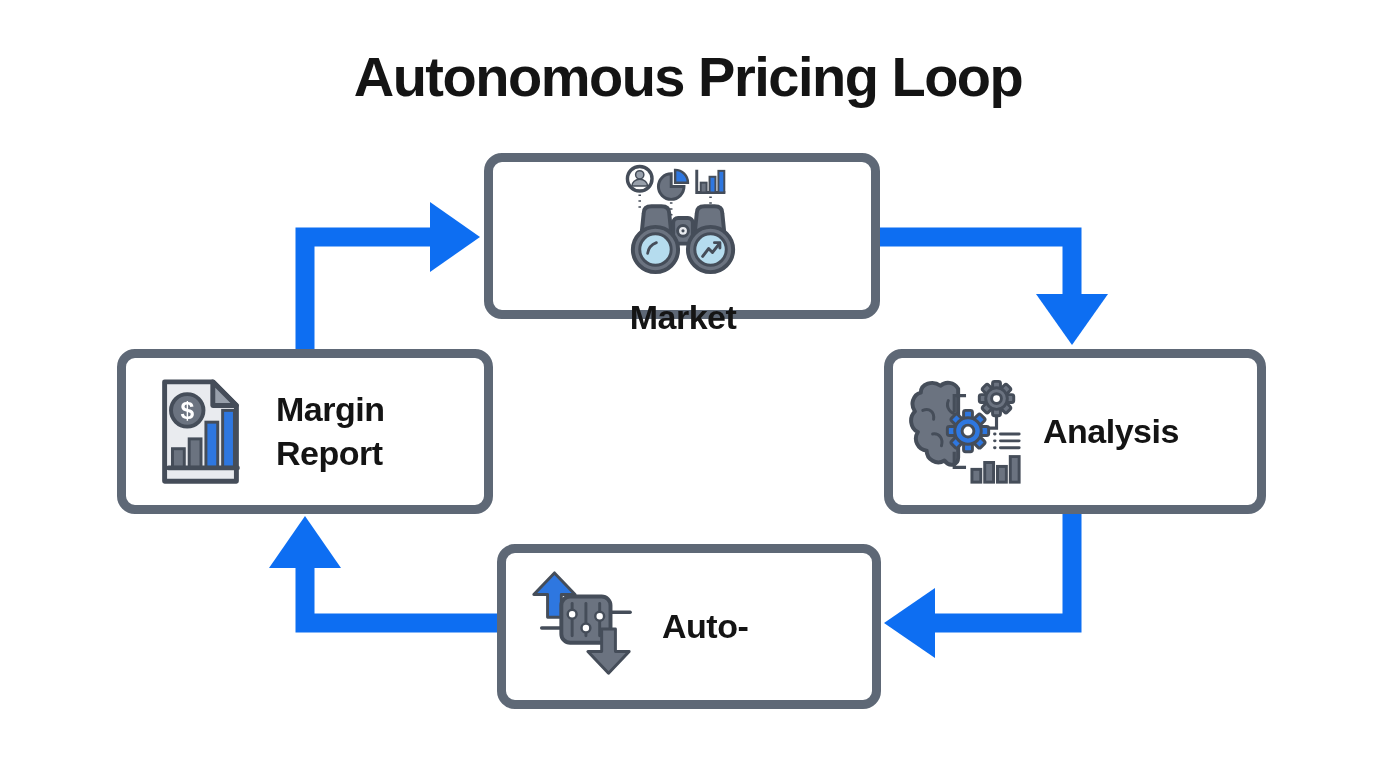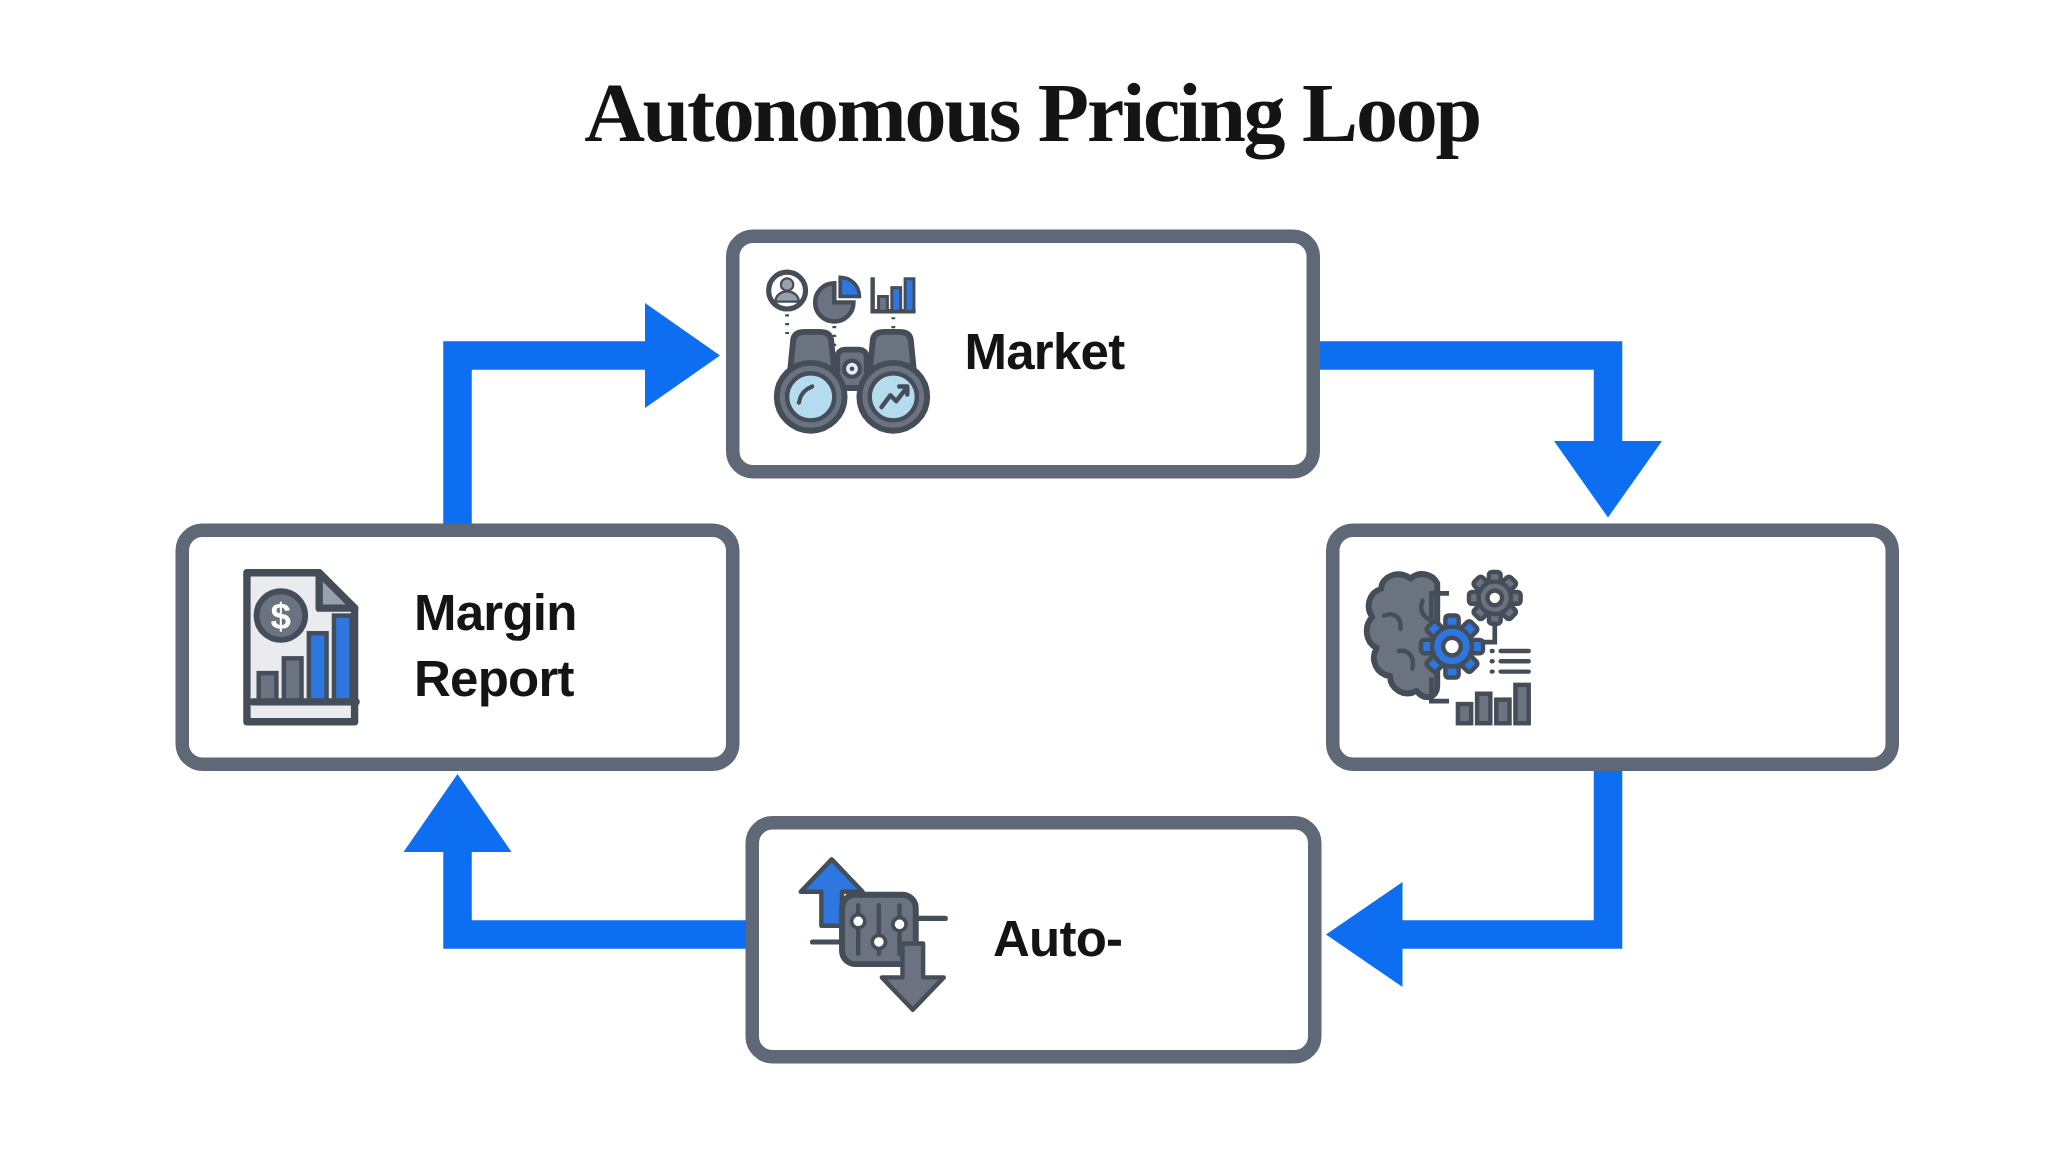--- a/index.html
+++ b/index.html
@@ -20,32 +20,31 @@
   body{
     width:1376px;height:768px;position:relative;overflow:hidden;
     background:var(--page-background);
     font-family:"Liberation Sans", sans-serif;
   }
   .title{
     position:absolute;top:44px;left:0;width:100%;
     margin:0;text-align:center;
     font-size:56px;font-weight:700;letter-spacing:-1.5px;
     color:var(--text);
-    font-family:Liberation Serif, serif;
   }
   .arrows{position:absolute;left:0;top:0;width:1376px;height:768px;z-index:1;}
   .node{
     position:absolute;z-index:2;
     background:var(--box-background);
     border:9px solid var(--box-border);
     border-radius:18px;
     display:flex;align-items:center;
     padding:0 14px 0 16px;gap:16px;
   }
-  .node-market{left:484px;top:153px;width:396px;height:166px;}
+  .node-market{left:484px;top:153px;width:396px;height:166px;flex-direction:column;}
   .node-ai{left:884px;top:349px;width:382px;height:165px;}
   .node-margin{left:117px;top:349px;width:376px;height:165px;}
   .node-auto{left:497px;top:544px;width:384px;height:165px;gap:22px;}
   .icon{flex:0 0 auto;display:block;}
   .icon svg{width:118px;height:118px;display:block;}
   .label{
     font-size:34px;font-weight:700;line-height:1.29;
     color:var(--text);letter-spacing:-0.5px;white-space:nowrap;
   }
   .label .line{display:block;}
@@ -206,20 +205,21 @@
           </g>
 
           <rect x="64" y="98" width="9" height="13" style="fill:var(--icon-gray);" stroke-width="3"></rect>
           <rect x="77" y="91" width="9" height="20" style="fill:var(--icon-gray);" stroke-width="3"></rect>
           <rect x="90" y="95" width="9" height="16" style="fill:var(--icon-gray);" stroke-width="3"></rect>
           <rect x="103" y="85" width="9" height="26" style="fill:var(--icon-gray);" stroke-width="3"></rect>
         </g>
       </svg>
     </span>
     <div class="label">
+      <span class="line">Analysis</span>
     </div>
   </div>
 
   <div class="node node-margin">
     <span class="icon">
       <svg viewBox="0 0 120 120">
         <g style="stroke:var(--icon-dark);">
 
           <path d="M23,9 H72 L96,33 V110 H23 Z" style="fill:var(--icon-light-gray);" stroke-width="5" stroke-linejoin="round"></path>
           <path d="M72,9 L96,33 H72 Z" style="fill:var(--icon-mid-gray);" stroke-width="5" stroke-linejoin="round"></path>

